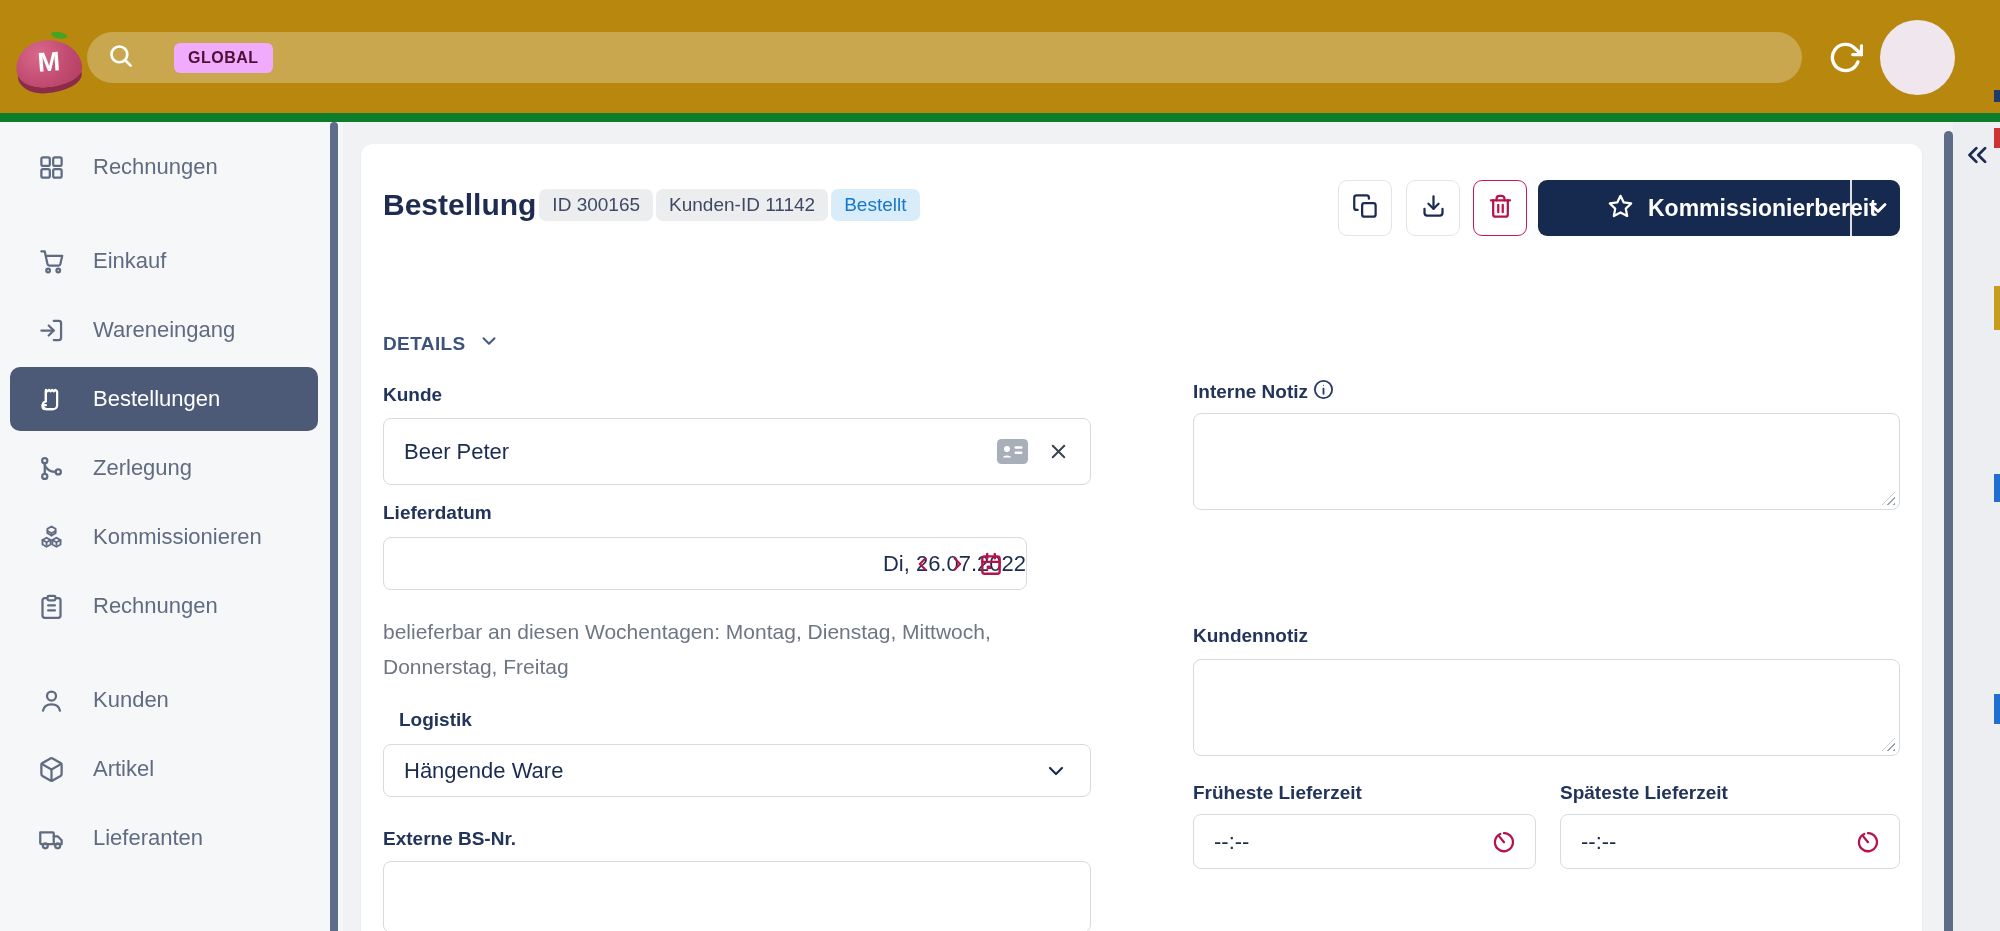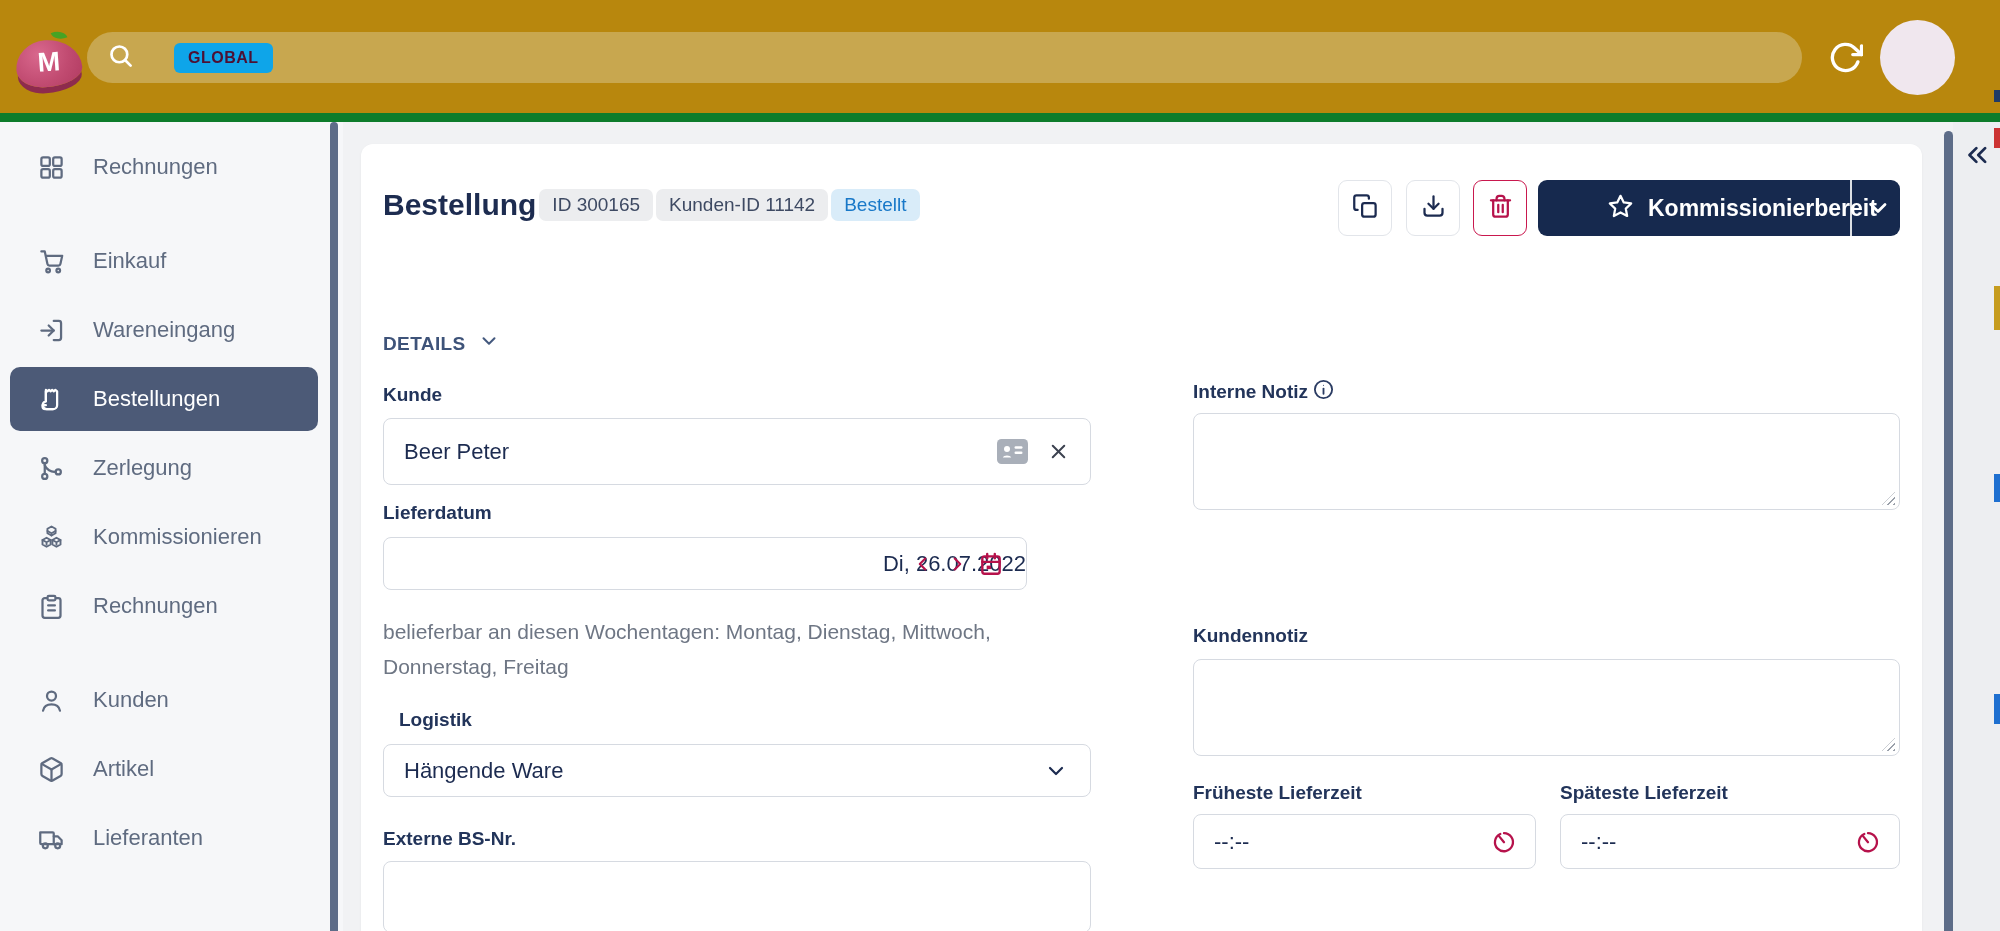--- a/index.html
+++ b/index.html
@@ -13,21 +13,21 @@
           background:radial-gradient(circle at 35% 30%, #D9688D 0%, #C14B71 55%, #B03A60 100%);
           border-radius:46% 54% 58% 42% / 60% 62% 38% 40%;
           box-shadow:0 7px 0 -1px #8E2B4D; transform:rotate(-4deg); }
   .logo .m { position:absolute; left:0; right:0; top:7px; text-align:center;
              color:#fff; font-size:27px; font-weight:800; }
   .logo .leaf { position:absolute; right:14px; top:-9px; width:14px; height:10px;
                 background:#46A324; border-radius:0 100% 0 100%; transform:rotate(-18deg); }
   .searchbar { position:absolute; left:87px; top:32px; width:1715px; height:51px;
                background:#C8A74F; border-radius:26px; display:flex; align-items:center; }
   .searchbar .mag { margin-left:20px; color:#FFFFFF; }
-  .global-chip { margin-left:40px; background:#0ea5e9; color:#4D1033; font-size:16px;
+  .global-chip { margin-left:40px; background:#f0abfc; color:#4D1033; font-size:16px;
                  font-weight:800; letter-spacing:.5px; padding:6px 14px; border-radius:6px; }
   .refresh { position:absolute; left:1828px; top:40px; color:#fff; cursor:pointer; }
   .avatar { position:absolute; left:1880px; top:20px; width:75px; height:75px;
             border-radius:50%; background:#F0E7EE; }
 
   
   .stripe { position:absolute; left:0; top:113px; width:2000px; height:9px; background:#0D7C2B; }
 
   
   .sidebar { position:absolute; left:0; top:122px; width:343px; bottom:0; background:#F6F7F9; }

